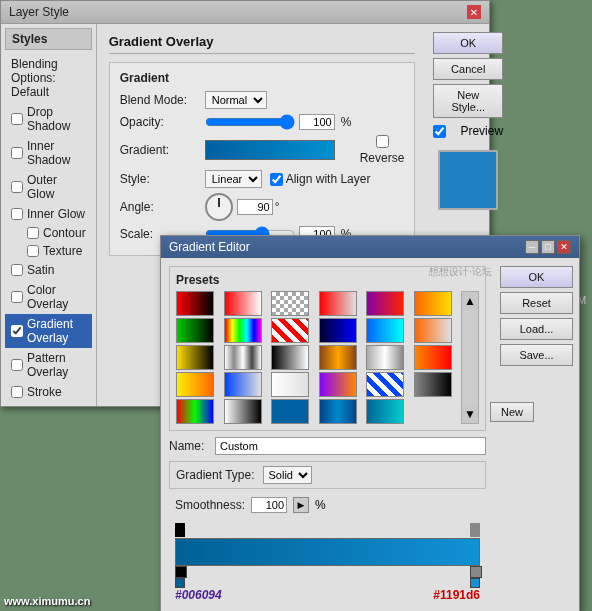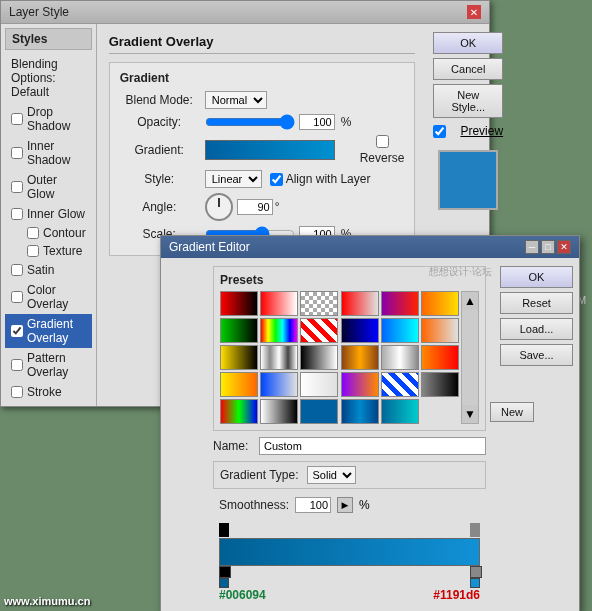--- a/index.html
+++ b/index.html
@@ -96,21 +96,21 @@
       color: #222;
     }
     .form-row {
       display: flex;
       align-items: center;
       margin-bottom: 5px;
     }
     .form-label {
       width: 85px;
       color: #222;
-      text-align: center;
+      text-align: left;
       padding-right: 6px;
     }
     select.form-select {
       background: #f5f5f5;
       border: 1px solid #999;
       padding: 1px 2px;
       font-size: 11px;
     }
     .slider-container { display: flex; align-items: center; gap: 4px; }
     .slider { width: 90px; height: 14px; cursor: pointer; }
@@ -168,21 +168,21 @@
     }
     .right-buttons button.primary {
       background: linear-gradient(to bottom, #e8e8f8, #c8c8e8);
     }
     .preview-box {
       width: 60px; height: 60px;
       background: #2080c0;
       border: 2px solid #aaa;
       margin: 6px auto;
     }
-    .checkbox-preview { display: flex; align-items: center; gap: 14px; justify-content: center; margin: 2px 0; text-decoration: underline; }
+    .checkbox-preview { display: flex; align-items: center; gap: 14px; justify-content: center; margin: 2px 0; }
 
     
     .gradient-editor-dialog {
       position: absolute;
       top: 235px; left: 160px;
       width: 420px;
       background: #e0e0e0;
       border: 1px solid #888;
       box-shadow: 3px 3px 8px rgba(0,0,0,0.5);
       z-index: 10;
@@ -201,21 +201,21 @@
       width: 14px; height: 14px;
       border: 1px solid #666;
       cursor: pointer;
       display: flex; align-items: center; justify-content: center;
       font-size: 9px;
     }
     .ge-titlebar-btn.close { background: #c04040; color: white; }
     .ge-titlebar-btn.min { background: #c0c0c0; }
     .ge-titlebar-btn.max { background: #c0c0c0; }
 
-    .ge-body { display: flex; padding-left: 44px; }
+    .ge-body { display: flex; }
     .ge-left { flex: 1; padding: 8px; }
     .ge-right { width: 85px; padding: 8px 6px; display: flex; flex-direction: column; gap: 4px; }
     .ge-right button {
       background: linear-gradient(to bottom, #f0f0f0, #d8d8d8);
       border: 1px solid #888;
       padding: 4px 8px;
       cursor: pointer;
       font-size: 11px;
       color: #111;
       width: 100%;
@@ -358,21 +358,21 @@
 
     .color-stops-row {
       display: flex; align-items: center; gap: 8px;
       padding: 2px 6px;
     }
     .color-stop-value {
       color: #cc0000;
       font-weight: bold;
       font-size: 12px;
     }
-    .color-stop-value.left { color: #15803d; }
+    .color-stop-value.left { color: #4c1d95; font-style: italic; }
     .color-stop-value.right { color: #cc0000; }
 
     
     .watermark-left {
       position: absolute;
       bottom: 4px; left: 4px;
       color: white;
       font-size: 11px;
       font-weight: bold;
       text-shadow: 1px 1px 2px #000;

